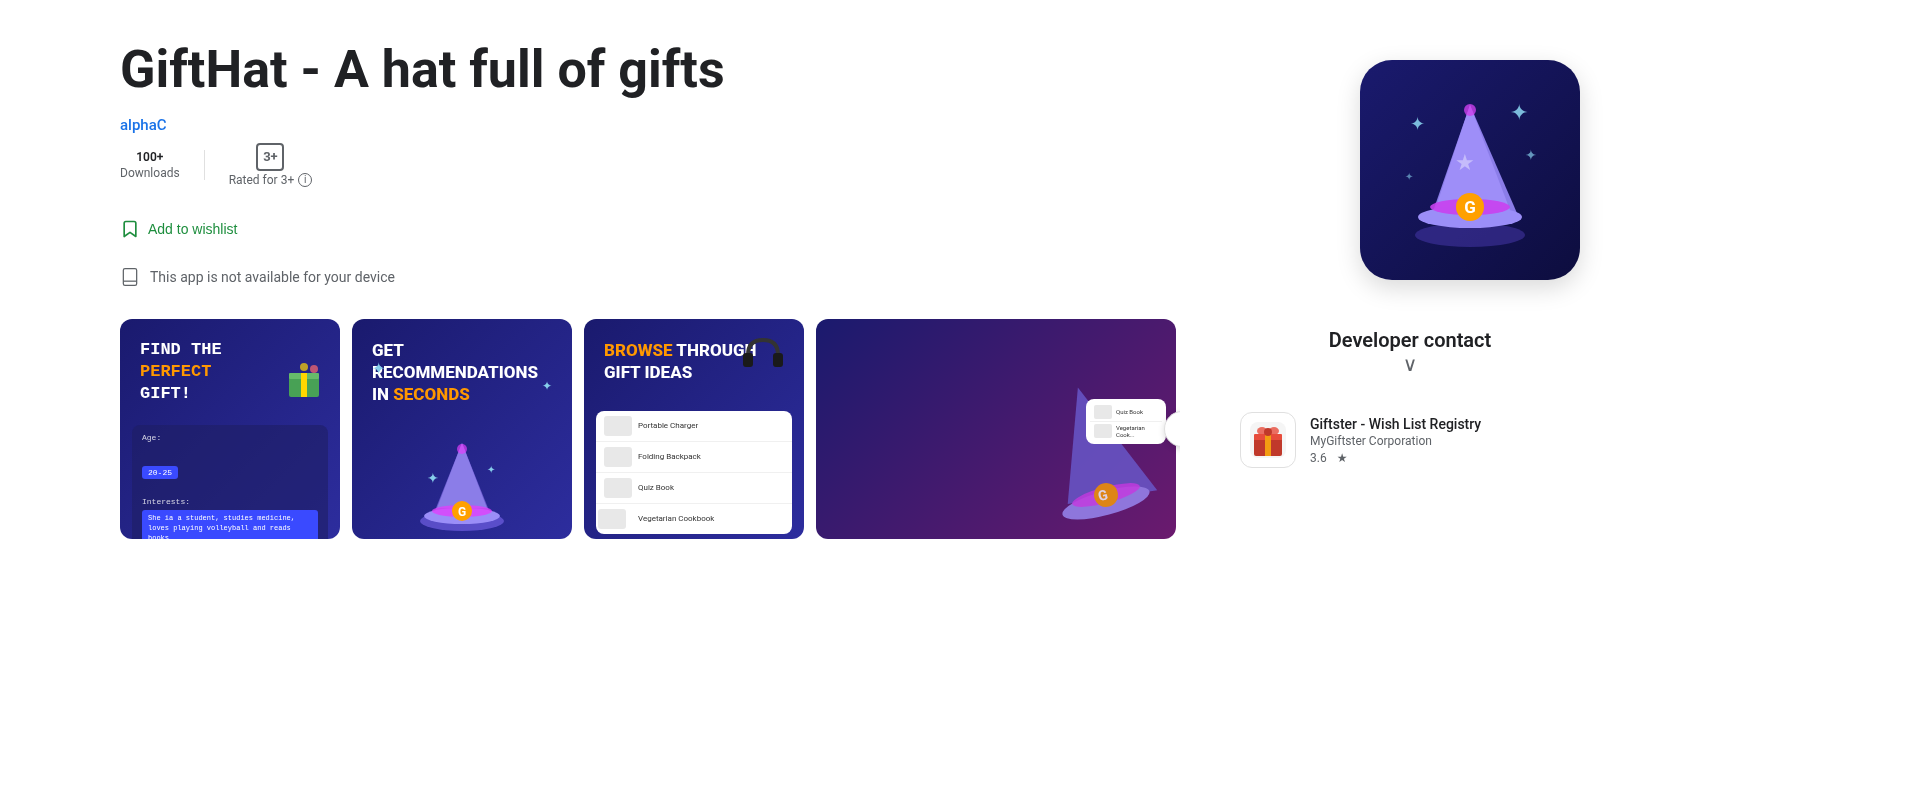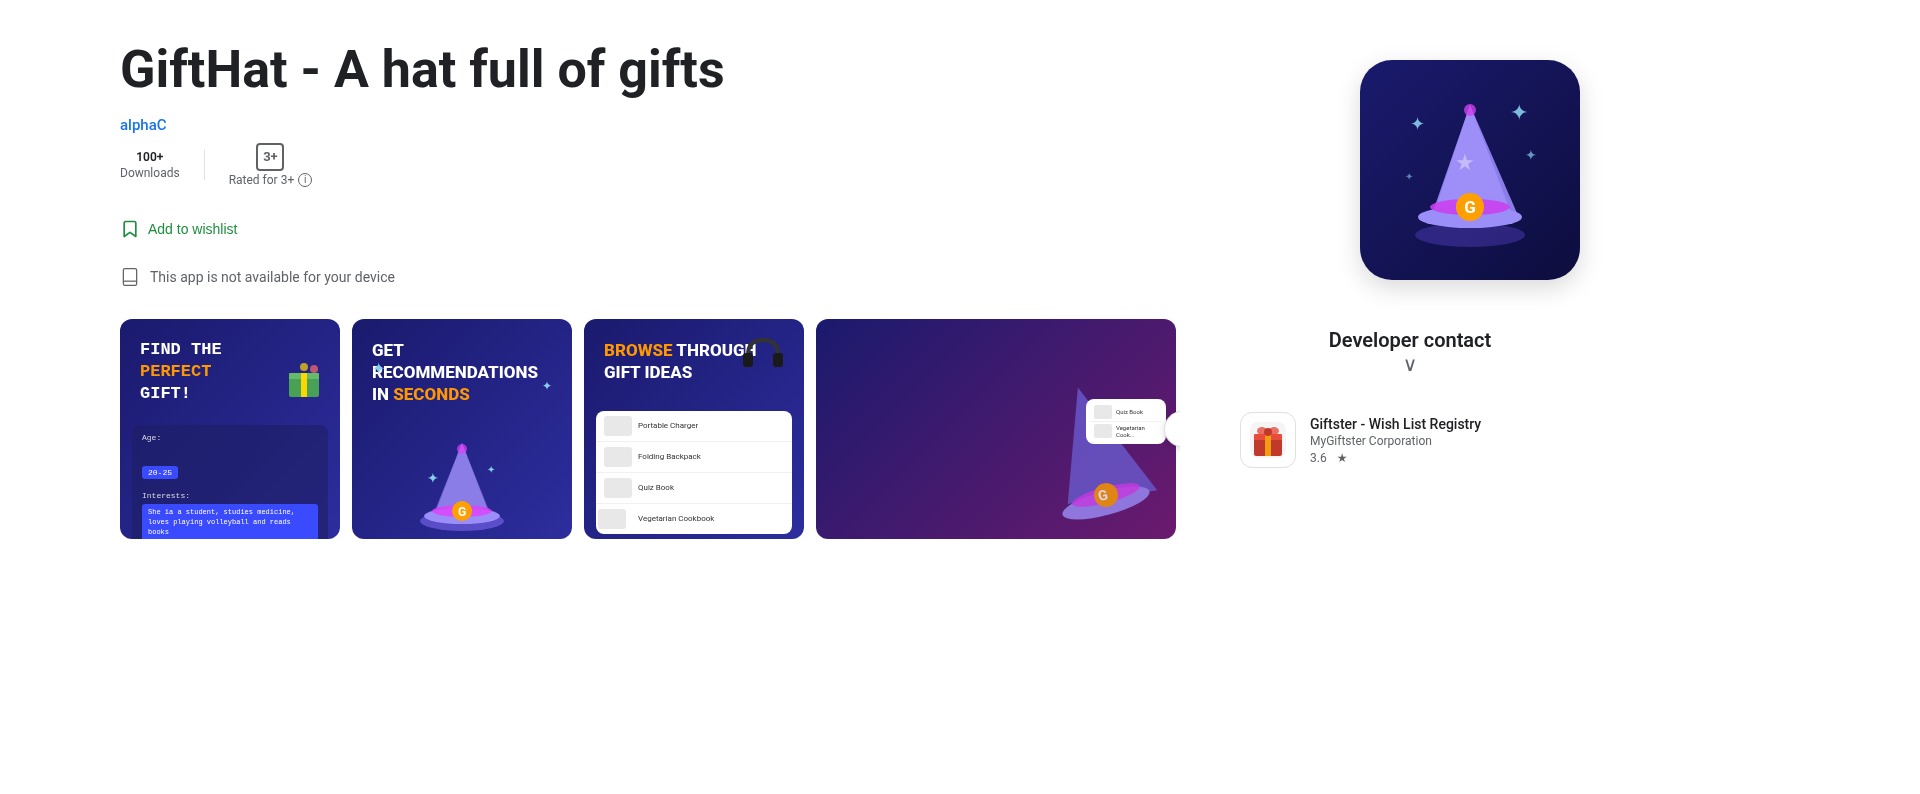--- a/index.html
+++ b/index.html
@@ -407,21 +407,21 @@
 
         <div class="screenshot-card find-gift">
           <div class="screenshot-text">
             FIND THE<br>
             <span class="highlight-orange">PERFECT</span><br>
             GIFT!
           </div>
           <div style="padding: 0 12px;">
             <div style="background: rgba(30,30,100,0.6); border-radius: 8px; padding: 8px 10px;">
               <div style="color: rgba(255,255,255,0.8); font-size: 8px; margin-bottom: 20px;">Age:</div>
-              <div style="background: #3a4aff; border-radius: 3px; padding: 2px 6px; font-size: 8px; color: white; margin-bottom: 12px; display: inline-block;">20-25</div>
+              <div style="background: #3a4aff; border-radius: 3px; padding: 2px 6px; font-size: 8px; color: white; margin-bottom: 18px; display: inline-block;">20-25</div>
               <div style="color: rgba(255,255,255,0.8); font-size: 8px; margin-bottom: 4px;">Interests:</div>
               <div style="background: #3a4aff; border-radius: 3px; padding: 4px 6px; font-size: 7px; color: white; line-height: 1.4;">She ia a student, studies medicine, loves playing volleyball and reads books</div>
             </div>
             <div style="color: rgba(255,255,255,0.7); font-size: 7px; margin-top: 8px;">Gift price in $:</div>
           </div>
 
           <div style="position: absolute; top: 40px; right: 16px;">
             <svg width="40" height="40" viewBox="0 0 40 40">
               <rect x="5" y="18" width="30" height="20" rx="2" fill="#4CAF50" opacity="0.9"></rect>
               <rect x="5" y="14" width="30" height="6" rx="1" fill="#66BB6A"></rect>

